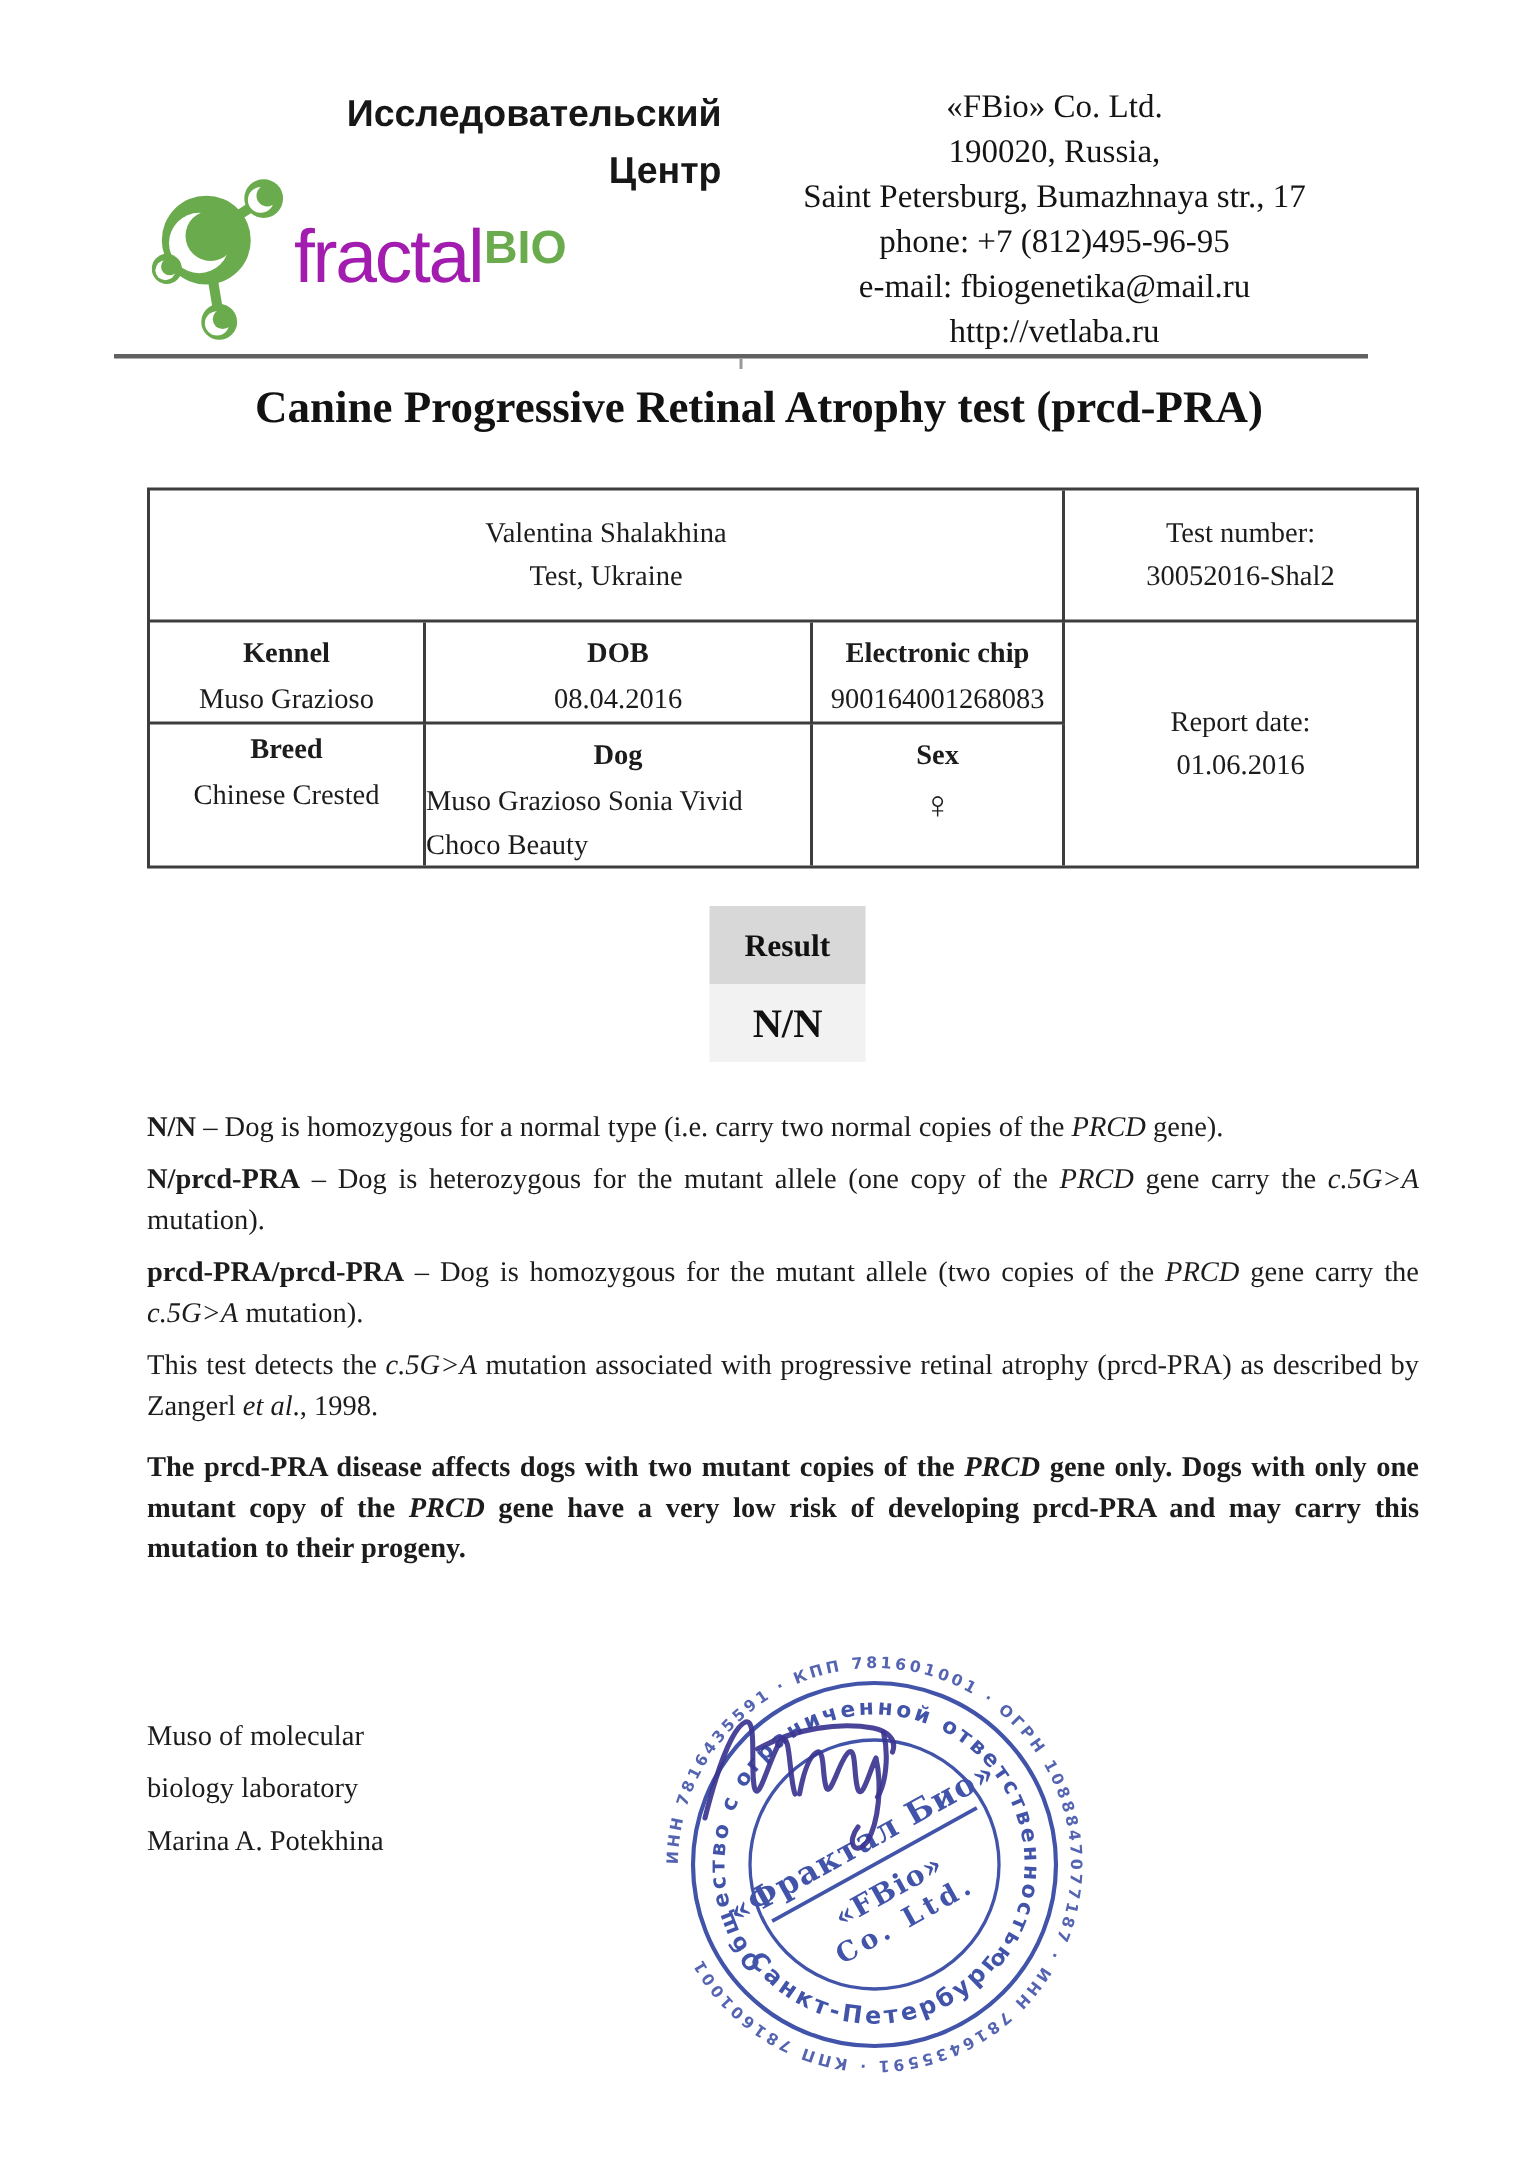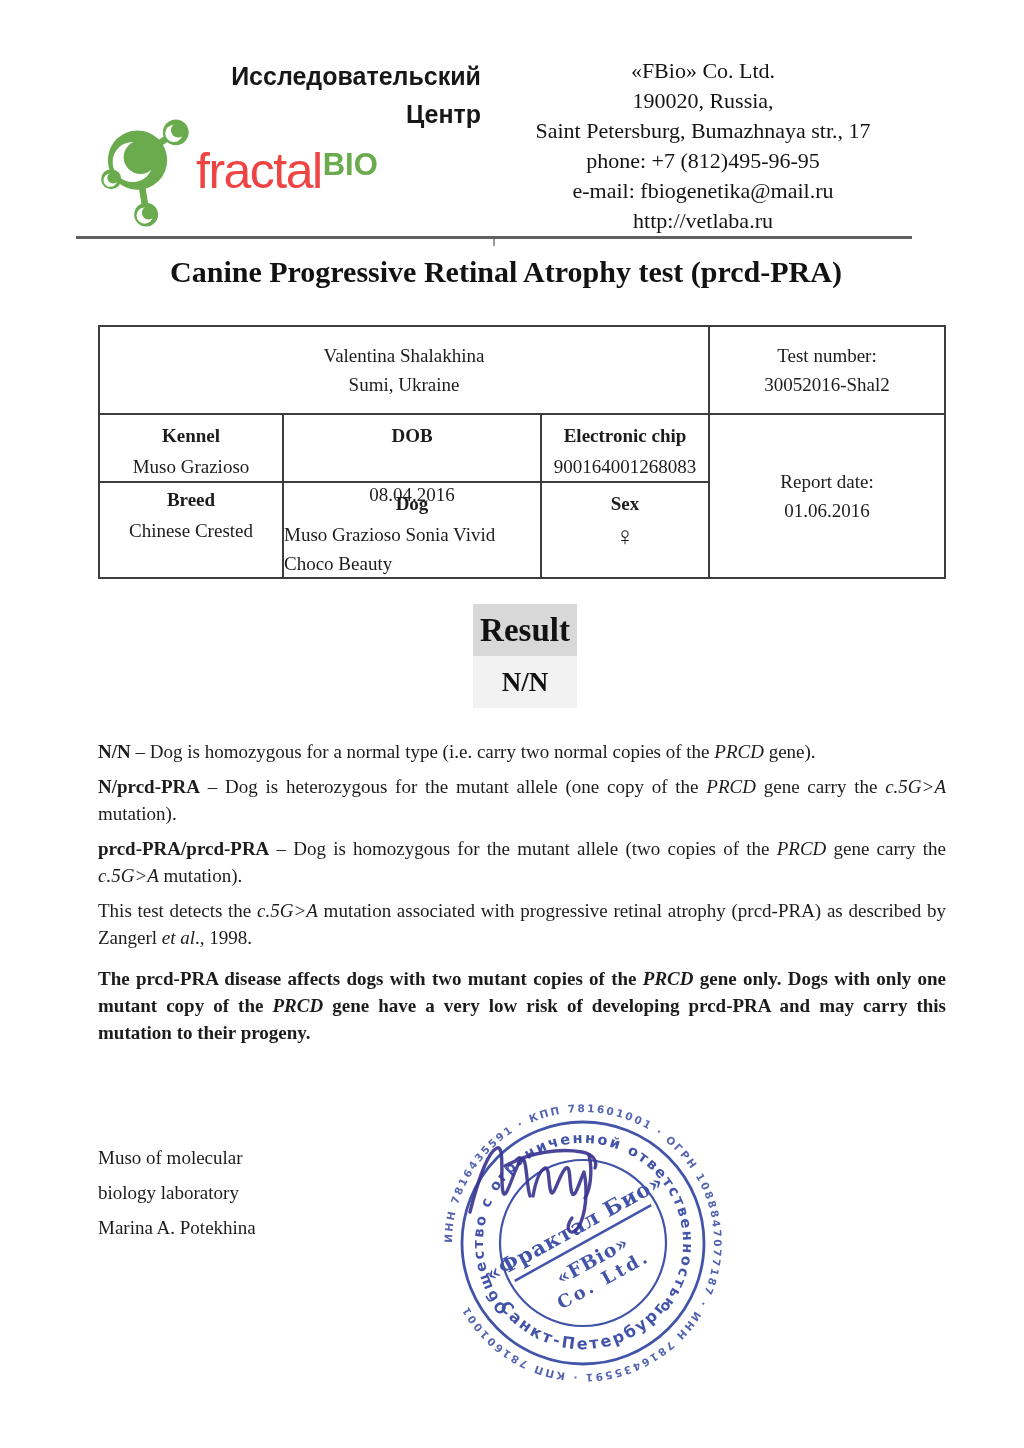--- a/index.html
+++ b/index.html
@@ -10,21 +10,21 @@
   }
   
   .ru-block{
     position:absolute;left:150px;top:57px;width:331px;text-align:right;
     font-family:"Liberation Sans",sans-serif;font-weight:700;
     font-size:25px;line-height:38px;color:#171717;
   }
   .logo-icon{position:absolute;left:101px;top:118px;width:96px;height:110px;}
   .logo-text{position:absolute;left:196px;top:143px;display:flex;align-items:flex-start;
     font-family:"Liberation Sans",sans-serif;}
-  .logo-word{font-size:50px;line-height:1.15;font-weight:500;letter-spacing:-1.5px;color:#ef4444;}
+  .logo-word{font-size:50px;line-height:1.15;font-weight:500;letter-spacing:-1.5px;color:#a21caf;}
   .logo-sup{font-size:31px;line-height:1;font-weight:700;color:var(--logo-green,#6aab4d);
     margin-left:1px;position:relative;top:6px;}
   .addr-block{
     position:absolute;left:488px;top:56px;width:430px;text-align:center;
     font-size:22px;line-height:30px;color:#141414;
   }
   .header-rule{position:absolute;left:76px;top:236px;width:836px;height:3px;background:#616161;}
   .header-rule-stub{position:absolute;left:493px;top:239px;width:2px;height:7px;background:#9a9a9a;}
   
   .doc-title{
@@ -41,31 +41,31 @@
   .cell{
     border-right:2px solid #3d3d3d;border-bottom:2px solid #3d3d3d;
     display:flex;flex-direction:column;align-items:center;justify-content:center;
     text-align:left;font-size:19px;line-height:29px;
   }
   .cell .lbl{font-weight:700;}
   .cell .val{margin-top:2px;}
   .cA{grid-column:1/4;grid-row:1;}
   .cB{grid-column:4/5;grid-row:1;border-right:none;}
   .cC{grid-column:1;grid-row:2;justify-content:flex-start;padding-top:6px;}
-  .cD{grid-column:2;grid-row:2;justify-content:flex-start;padding-top:6px;gap:28px;}
+  .cD{grid-column:2;grid-row:2;justify-content:flex-start;padding-top:6px;}
   .cE{grid-column:3;grid-row:2;justify-content:flex-start;padding-top:6px;}
   .cF{grid-column:4;grid-row:2/4;border-right:none;border-bottom:none;}
   .cG{grid-column:1;grid-row:3;border-bottom:none;justify-content:flex-start;padding-top:2px;}
   .cH{grid-column:2;grid-row:3;border-bottom:none;justify-content:flex-start;padding-top:6px;}
   .cI{grid-column:3;grid-row:3;border-bottom:none;justify-content:flex-start;padding-top:6px;}
   .sex-val{font-size:26px;line-height:34px;font-weight:400;}
   
   .result-wrap{position:absolute;left:473px;top:604px;width:104px;text-align:center;}
   .result-label{background:var(--result-header-bg,#d8d8d8);height:52px;line-height:52px;
-    font-weight:700;font-size:33px;color:#111;}
+    font-weight:700;font-size:21px;color:#111;}
   .result-value{background:var(--result-value-bg,#f2f2f2);height:52px;line-height:52px;
     font-weight:700;font-size:27px;color:#111;}
   
   .body-text{position:absolute;left:98px;top:738px;width:848px;
     font-size:19px;line-height:27px;text-align:justify;}
   .codes-heading{font-weight:700;margin:0 0 14px 0;text-align:left;}
   .body-text p{margin:0 0 8px 0;}
   .body-text p.gap-before{margin-top:14px;font-weight:bold;}
   .b{font-weight:700;}
   .i{font-style:italic;}
@@ -134,21 +134,21 @@
   </div>
 
   <div class="header-rule"></div>
   <div class="header-rule-stub"></div>
 
   <div class="doc-title">Canine Progressive Retinal Atrophy test (prcd-PRA)</div>
 
   <div class="info-table">
     <div class="cell cA">
       <div>Valentina Shalakhina</div>
-      <div>Sumi, Ukraine</div>
+      <div>Test, Ukraine</div>
     </div>
     <div class="cell cB">
       <div>Test number:</div>
       <div>30052016-Shal2</div>
     </div>
     <div class="cell cC">
       <div class="lbl">Kennel</div>
       <div class="val">Muso Grazioso</div>
     </div>
     <div class="cell cD">

